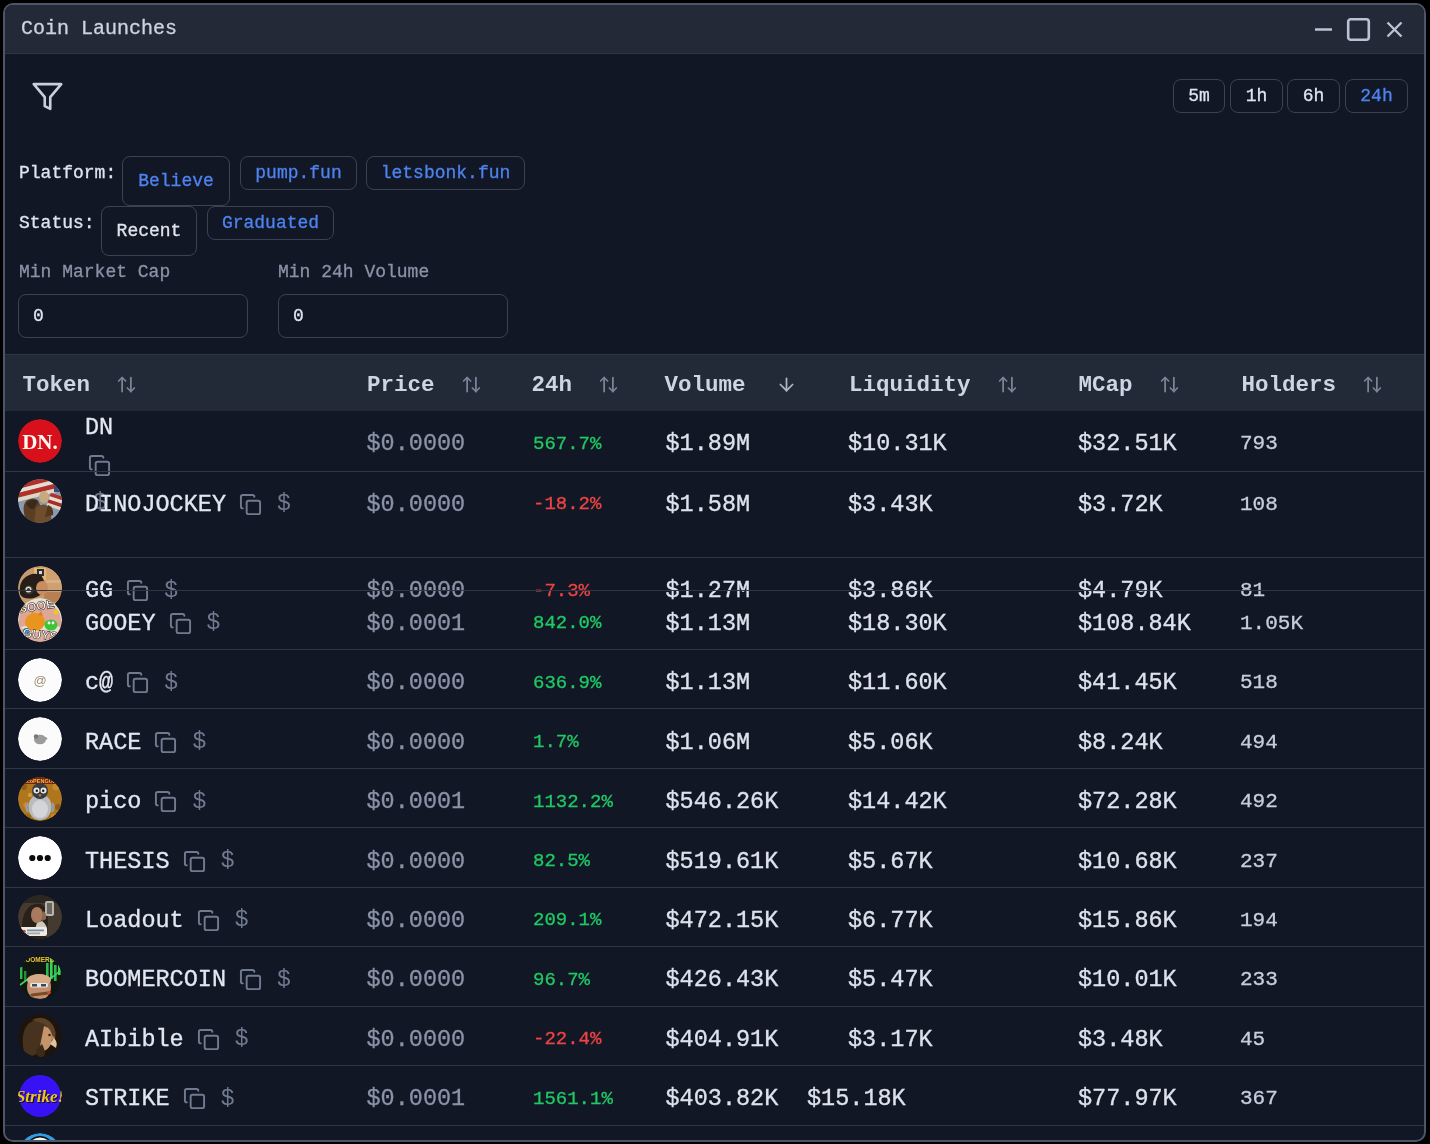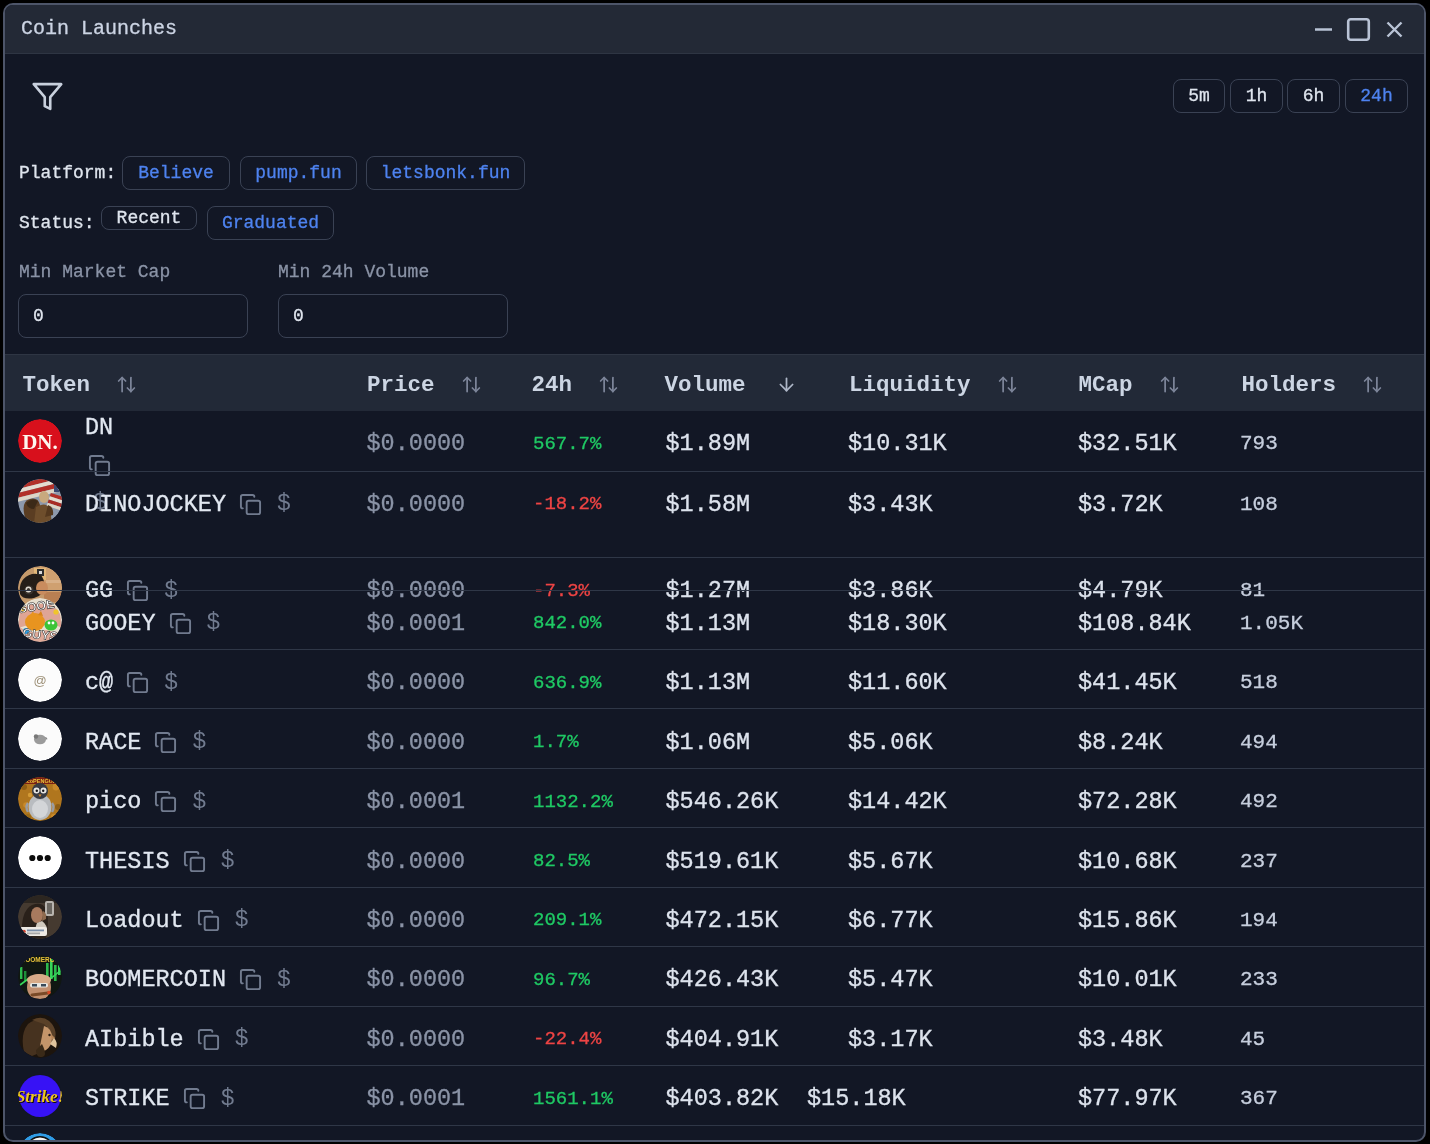--- a/index.html
+++ b/index.html
@@ -56,25 +56,25 @@
   </div>
   <div class="filters">
     <div style="position:absolute;left:26px;top:26px;"><svg width="33" height="33" viewBox="0 0 24 24" fill="none" stroke="#c8d0dd" stroke-width="1.9" stroke-linecap="round" stroke-linejoin="round">
           <polygon points="22 3 2 3 10 12.46 10 19 14 21 14 12.46 22 3"></polygon>
         </svg></div>
     <div class="btn" style="left:1168px;top:25px;width:52px;height:34px;">5m</div>
     <div class="btn" style="left:1225px;top:25px;width:53px;height:34px;">1h</div>
     <div class="btn" style="left:1282px;top:25px;width:53px;height:34px;">6h</div>
     <div class="btn blue" style="left:1340px;top:25px;width:63px;height:34px;">24h</div>
     <div class="lab" style="left:14px;top:102px;">Platform:</div>
-    <div class="btn blue" style="left:117px;top:102px;width:108px;height:34px;">Believe</div>
+    <div class="btn blue" style="left:117px;top:102px;width:108px;height:50px;">Believe</div>
     <div class="btn blue" style="left:235px;top:102px;width:117px;height:34px;">pump.fun</div>
     <div class="btn blue" style="left:361px;top:102px;width:159px;height:34px;">letsbonk.fun</div>
     <div class="lab" style="left:14px;top:152px;">Status:</div>
-    <div class="btn" style="left:96px;top:152px;width:96px;height:24px;">Recent</div>
+    <div class="btn" style="left:96px;top:152px;width:96px;height:50px;">Recent</div>
     <div class="btn blue" style="left:202px;top:152px;width:127px;height:34px;">Graduated</div>
     <div class="lab gray" style="left:14px;top:207px;height:21px;">Min Market Cap</div>
     <div class="lab gray" style="left:273px;top:207px;height:21px;">Min 24h Volume</div>
     <div class="inp" style="left:13px;top:240px;">0</div>
     <div class="inp" style="left:273px;top:240px;">0</div>
   </div>
   <div class="thead">
     <div class="th" style="left:17.6px;">Token <svg class="sorti" width="21" height="21" viewBox="0 0 24 24" fill="none" stroke="#7c8499" stroke-width="2" stroke-linecap="round" stroke-linejoin="round">
           <path d="m21 16-4 4-4-4"></path>
           <path d="M17 20V4"></path>

